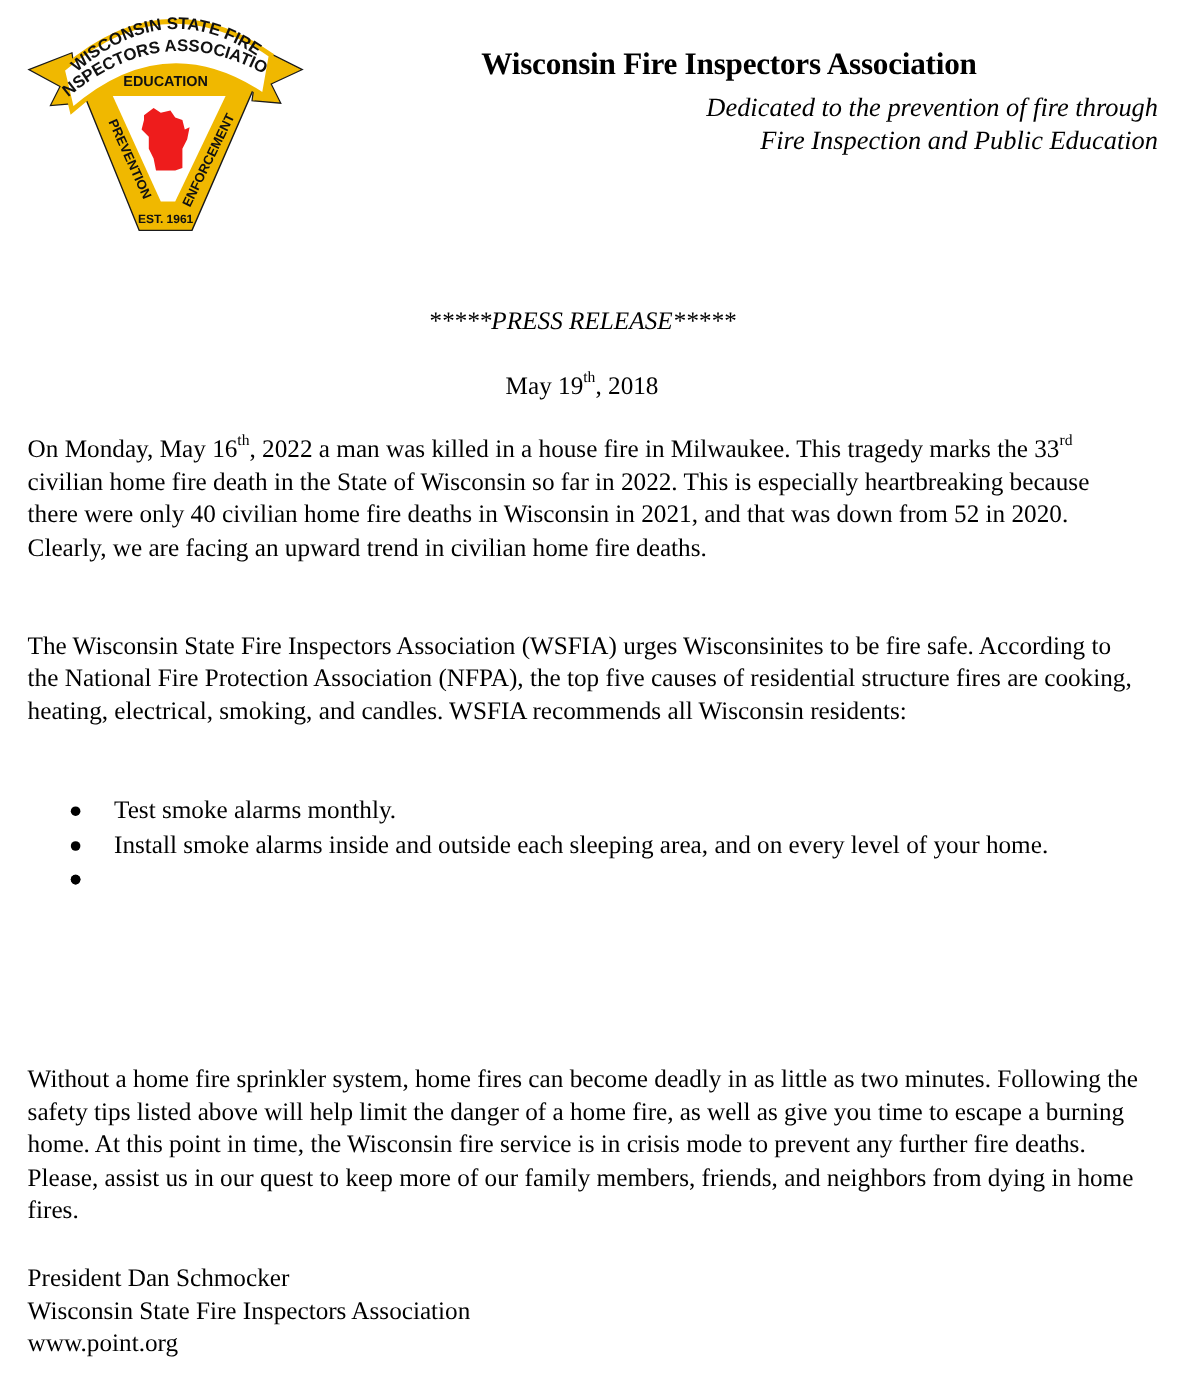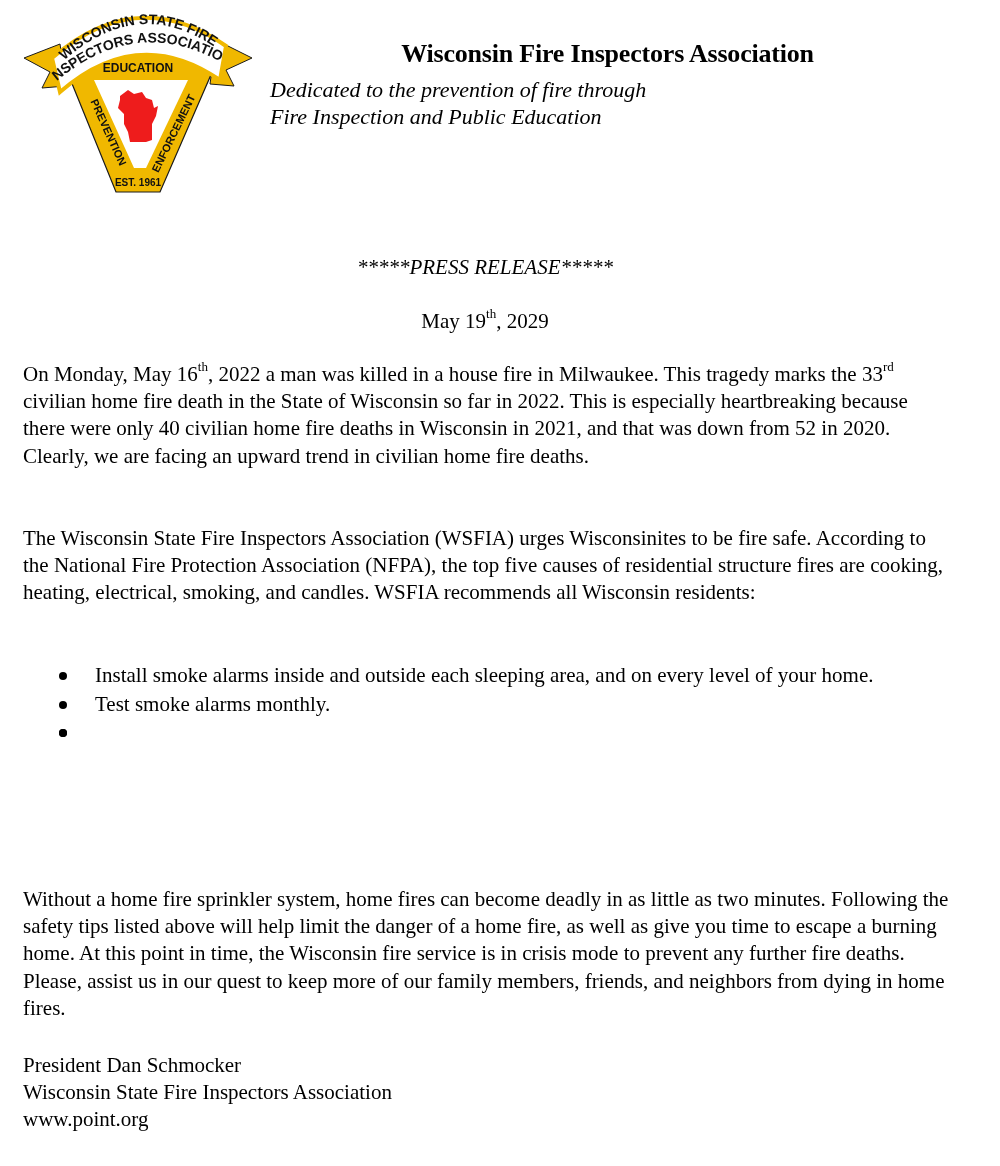--- a/index.html
+++ b/index.html
@@ -32,21 +32,21 @@
       font-weight: bold;
       font-size: 26px;
       line-height: 44px;
       letter-spacing: -0.2px;
     }
     .header-tagline {
       position: absolute;
       left: 270px;
       top: 76px;
       width: 695px;
-      text-align: left;
+      text-align: right;
       font-family: "Liberation Serif", serif;
       font-style: italic;
       font-size: 22px;
       line-height: 27px;
     }
     .press-label {
       position: absolute;
       left: 0;
       top: 254px;
       width: 970px;
@@ -160,29 +160,29 @@
   </svg>
 </div>
 
 <div class="header-title">Wisconsin Fire Inspectors Association</div>
 <div class="header-tagline">
   <div>Dedicated to the prevention of fire through</div>
   <div>Fire Inspection and Public Education</div>
 </div>
 
 <div class="press-label">*****PRESS RELEASE*****</div>
-<div class="press-date"><span>May 19</span><sup>th</sup><span>, 2029</span></div>
+<div class="press-date"><span>May 19</span><sup>th</sup><span>, 2018</span></div>
 
 <p class="para p1"><span>On Monday, May 16</span><sup>th</sup><span>, 2022 a man was killed in a house fire in Milwaukee.  This tragedy marks the 33</span><sup>rd</sup><span> civilian home fire death in the State of Wisconsin so far in 2022.  This is especially heartbreaking because there were only 40 civilian home fire deaths in Wisconsin in 2021, and that was down from 52 in 2020.  Clearly, we are facing an upward trend in civilian home fire deaths.</span></p>
 
 <p class="para p2">The Wisconsin State Fire Inspectors Association (WSFIA) urges Wisconsinites to be fire safe.  According to the National Fire Protection Association (NFPA), the top five causes of residential structure fires are cooking, heating, electrical, smoking, and candles.  WSFIA recommends all Wisconsin residents:</p>
 
 <ul class="bullets">
+  <li><span class="bullet-dot"></span><span>Test smoke alarms monthly.</span></li>
   <li><span class="bullet-dot"></span><span>Install smoke alarms inside and outside each sleeping area, and on every level of your home.</span></li>
-  <li><span class="bullet-dot"></span><span>Test smoke alarms monthly.</span></li>
   <li><span class="bullet-dot"></span></li>
   <li><span class="bullet-dot"></span></li>
 </ul>
 
 <p class="para p3">Without a home fire sprinkler system, home fires can become deadly in as little as two minutes.  Following the safety tips listed above will help limit the danger of a home fire, as well as give you time to escape a burning home.  At this point in time, the Wisconsin fire service is in crisis mode to prevent any further fire deaths.  Please, assist us in our quest to keep more of our family members, friends, and neighbors from dying in home fires.</p>
 
 <div class="signature">
   <div>President Dan Schmocker</div>
   <div>Wisconsin State Fire Inspectors Association</div>
   <div>www.point.org</div>

